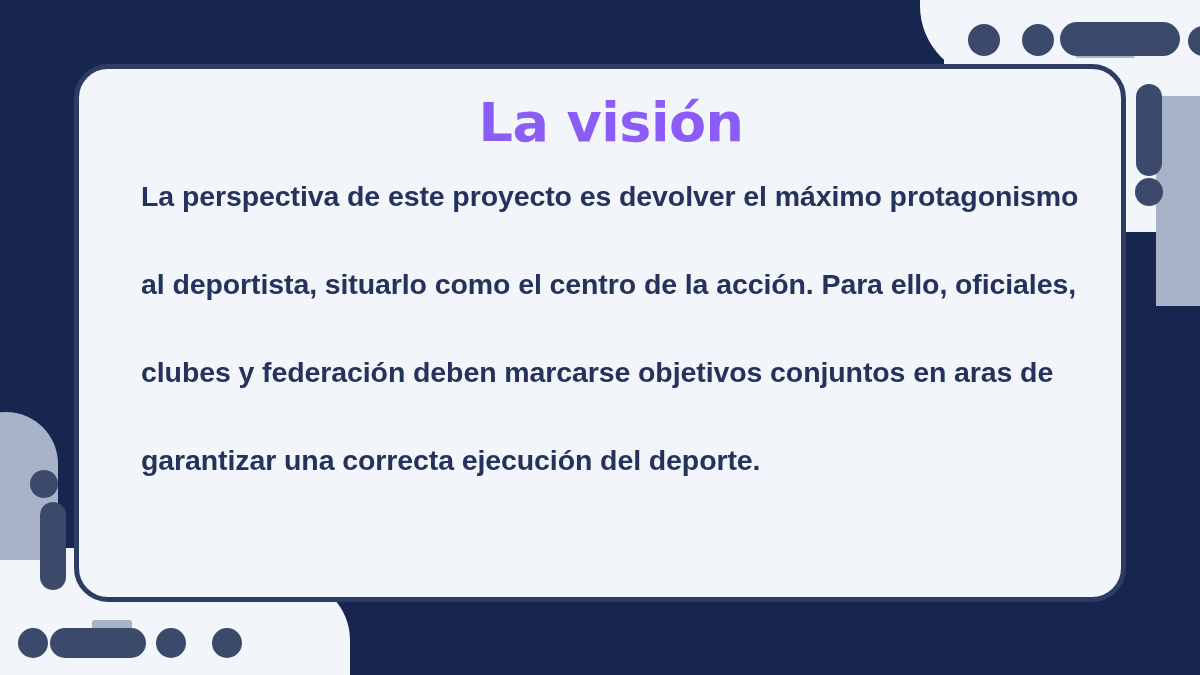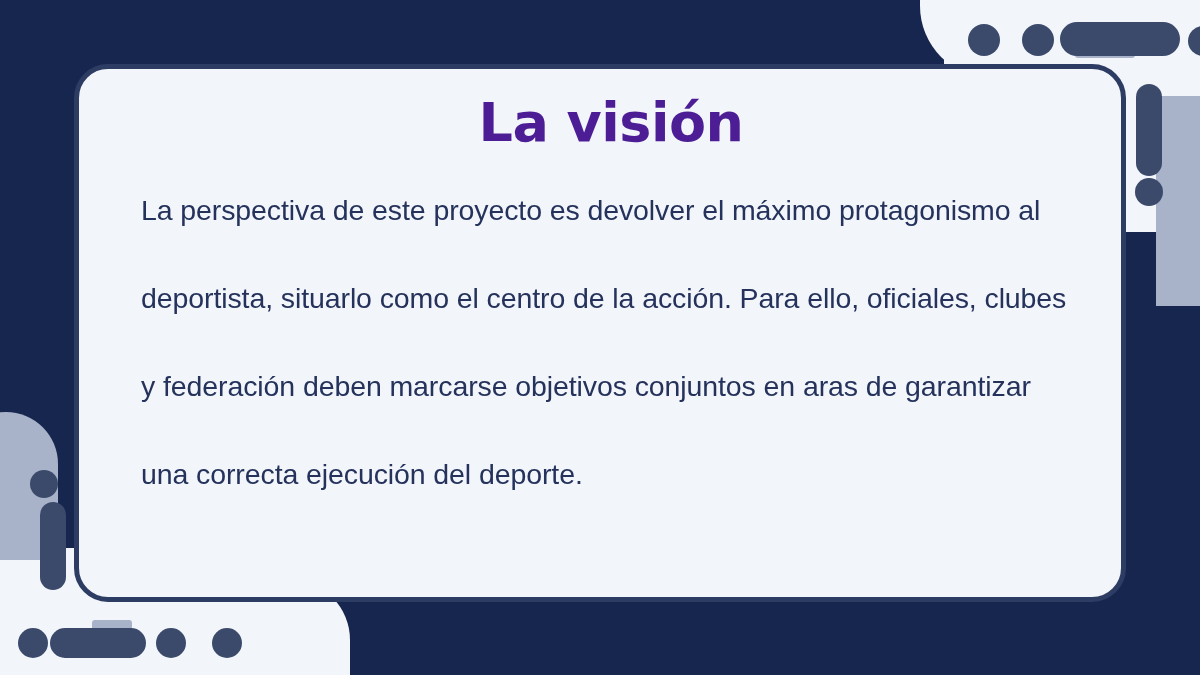--- a/index.html
+++ b/index.html
@@ -155,34 +155,33 @@
     left:74px; top:64px;
     width:1052px; height:538px;
     background:#f2f5f9;
     border:5px solid #2d3c63;
     border-radius:34px;
     padding:24px 40px 0 62px;
     overflow:hidden;
   }
 
   #card-title {
-    color:#4c1d95;
+    color:#8b5cf6;
     font-family:"DejaVu Sans","Liberation Sans",sans-serif;
     font-size:54px;
     font-weight:bold;
     letter-spacing:-0.5px;
     text-align:center;
     line-height:1.1;
-    margin-bottom:14px;
   }
 
   #card-body {
     color:#24325c;
     font-size:28.5px;
-    font-weight:400;
+    font-weight:700;
     line-height:88px;
     letter-spacing:-0.1px;
     max-width:940px;
   }
 </style>
 </head>
 <body>
 
 <div id="slide">
 

